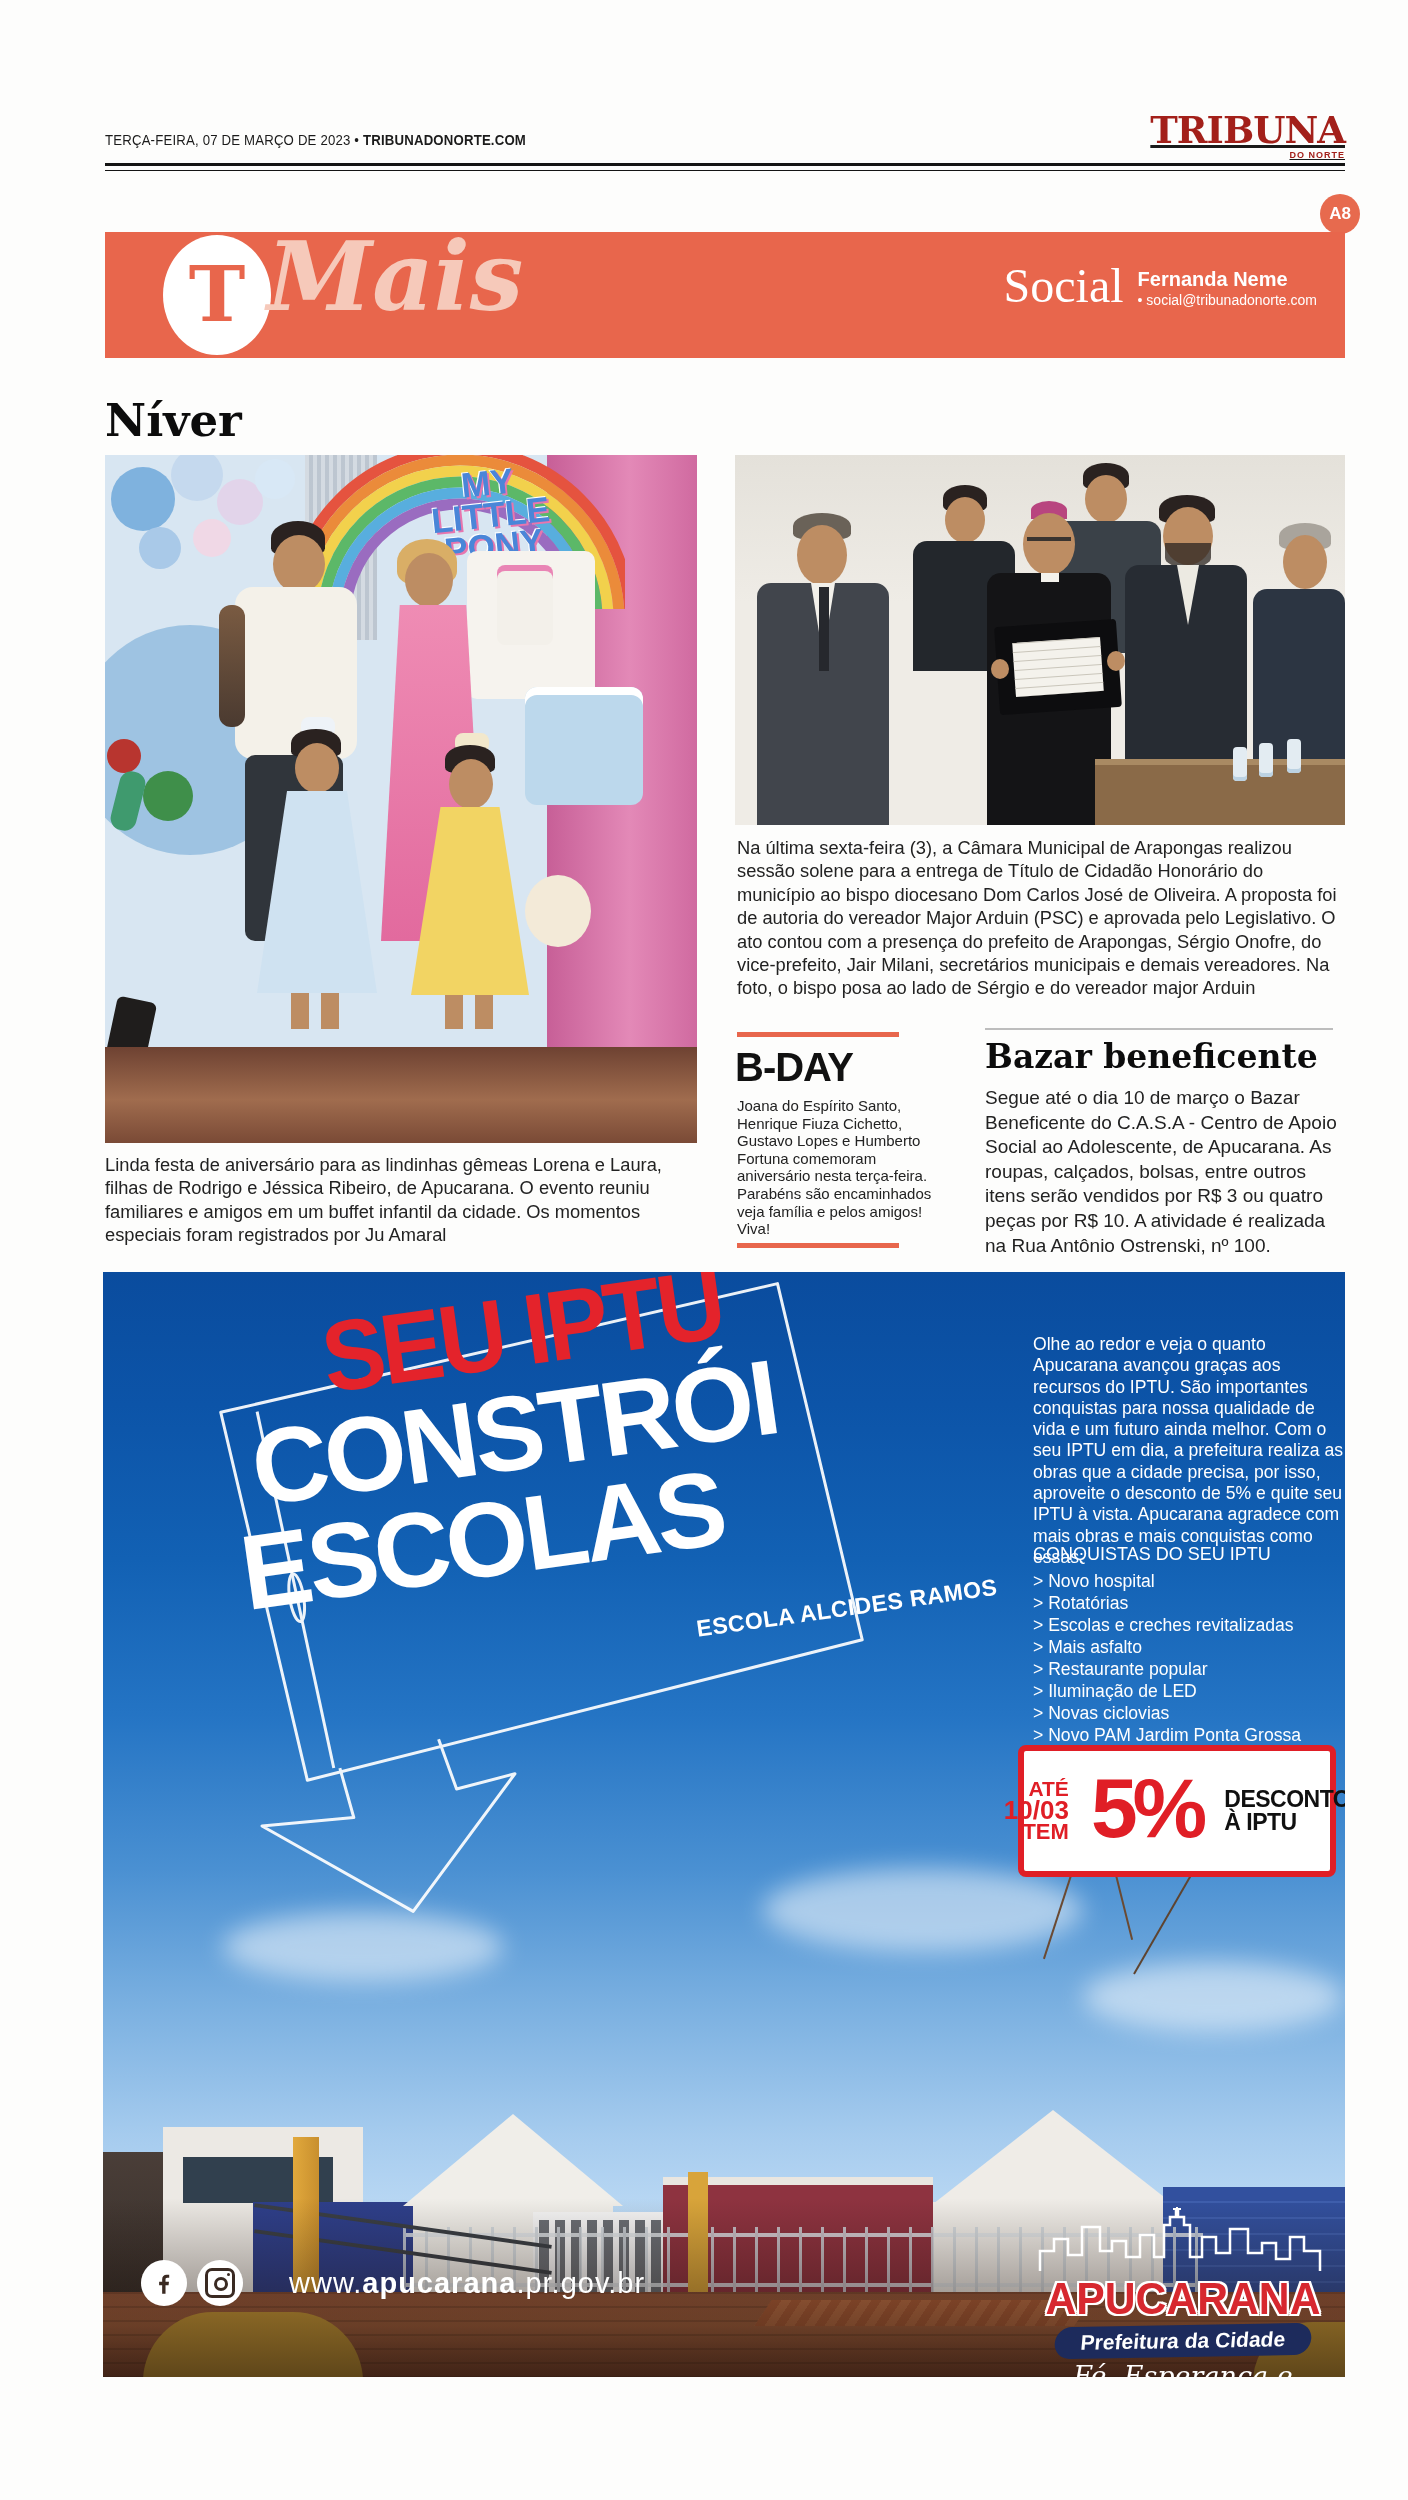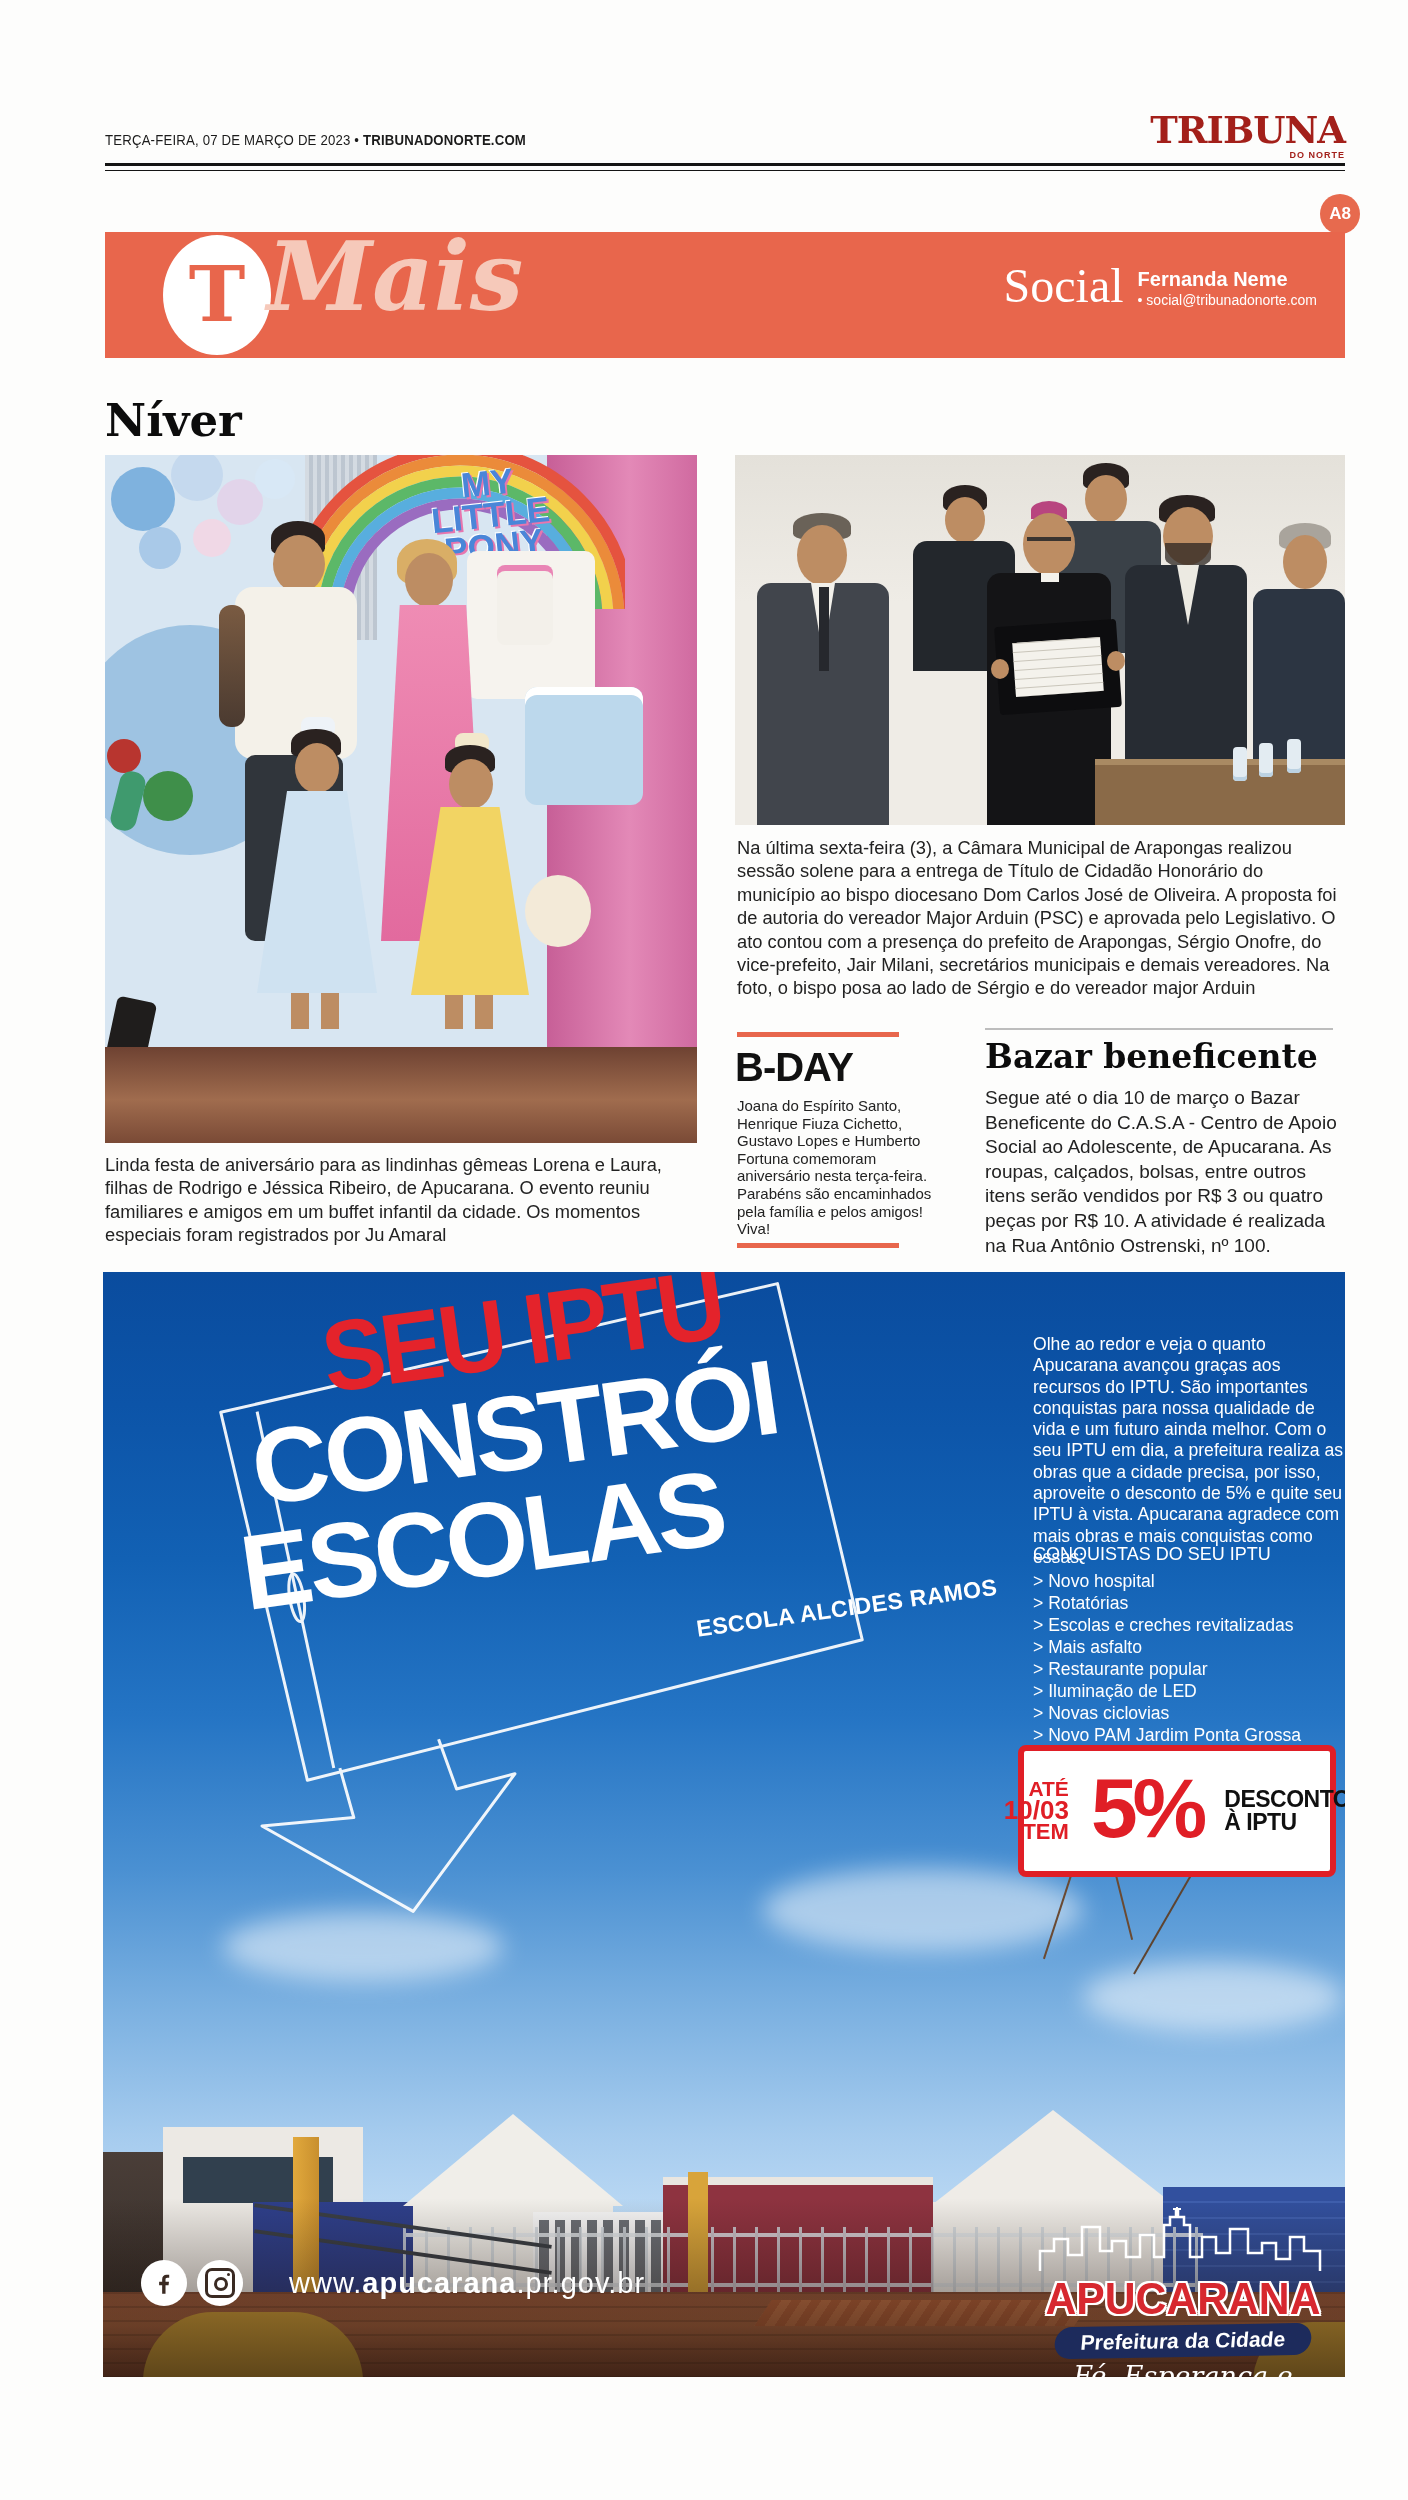--- a/index.html
+++ b/index.html
@@ -4,21 +4,21 @@
 <style>
   html,body{margin:0;padding:0;background:#ffffff;}
   #page{position:relative;width:1408px;height:2500px;background:#fdfdfc;overflow:hidden;
         font-family:"Liberation Sans",sans-serif;color:#1a1a1a;}
   .abs{position:absolute;}
 
   
   .date-line{left:105px;top:131px;font-size:15px;letter-spacing:.2px;color:#1b1b1b;
              transform:scaleX(.88);transform-origin:left;white-space:nowrap;}
   .date-line b{font-weight:800;}
-  .tn-logo{right:63px;top:112px;text-align:right;line-height:1;}
+  .tn-logo{right:63px;top:112px;text-align:right;line-height:1;text-decoration:underline;}
   .tn-logo .t1{font-family:"DejaVu Serif",serif;font-weight:900;font-size:37px;color:#a3201a;letter-spacing:-1px;}
   .tn-logo .t2{font-size:9px;font-weight:800;color:#a3201a;letter-spacing:1px;margin-top:2px;}
   .rule{left:105px;width:1240px;top:163px;height:4px;border-top:3px solid #141414;border-bottom:1px solid #141414;}
   .badge-a8{left:1320px;top:194px;width:40px;height:40px;border-radius:50%;background:#e76a4e;
             color:#fff;font-weight:800;font-size:17px;display:flex;align-items:center;justify-content:center;}
 
   
   .banner{left:105px;top:232px;width:1240px;height:126px;background:#e8664c;}
   .t-circle{position:absolute;left:58px;top:3px;width:108px;height:120px;background:#fff;border-radius:50%;
             display:flex;align-items:center;justify-content:center;}
@@ -233,21 +233,21 @@
     <div class="abs bottle" style="left:498px;bottom:44px"></div>
     <div class="abs bottle" style="left:524px;bottom:48px"></div>
     <div class="abs bottle" style="left:552px;bottom:52px"></div>
   </div>
 
   <div class="abs cap" style="left:737px;top:836px;width:606px">Na última sexta-feira (3), a Câmara Municipal de Arapongas realizou sessão solene para a entrega de Título de Cidadão Honorário do município ao bispo diocesano Dom Carlos José de Oliveira. A proposta foi de autoria do vereador Major Arduin (PSC) e aprovada pelo Legislativo. O ato contou com a presença do prefeito de Arapongas, Sérgio Onofre, do vice-prefeito, Jair Milani, secretários municipais e demais vereadores. Na foto, o bispo posa ao lado de Sérgio e do vereador major Arduin</div>
   <div class="abs cap" style="left:105px;top:1153px;width:588px">Linda festa de aniversário para as lindinhas gêmeas Lorena e Laura, filhas de Rodrigo e Jéssica Ribeiro, de Apucarana. O evento reuniu familiares e amigos em um buffet infantil da cidade. Os momentos especiais foram registrados por Ju Amaral</div>
 
   <div class="abs orange-rule" style="left:737px;top:1032px;width:162px"></div>
   <div class="abs bday-title" style="left:735px;top:1047px">B-DAY</div>
-  <div class="abs bday-text" style="left:737px;top:1097px">Joana do Espírito Santo, Henrique Fiuza Cichetto, Gustavo Lopes e Humberto Fortuna comemoram aniversário nesta terça-feira. Parabéns são encaminhados pela família e pelos amigos! Viva!</div>
+  <div class="abs bday-text" style="left:737px;top:1097px">Joana do Espírito Santo, Henrique Fiuza Cichetto, Gustavo Lopes e Humberto Fortuna comemoram aniversário nesta terça-feira. Parabéns são encaminhados veja família e pelos amigos! Viva!</div>
   <div class="abs orange-rule" style="left:737px;top:1243px;width:162px"></div>
 
   <div class="abs gray-rule" style="left:985px;top:1028px;width:348px"></div>
   <div class="abs bazar-title" style="left:985px;top:1040px">Bazar beneficente</div>
   <div class="abs bazar-text" style="left:985px;top:1086px">Segue até o dia 10 de março o Bazar Beneficente do C.A.S.A  - Centro de Apoio Social ao Adolescente, de Apucarana. As roupas, calçados, bolsas, entre outros itens serão vendidos por R$ 3 ou quatro peças por R$ 10. A atividade é realizada na Rua Antônio Ostrenski, nº 100.</div>
 
   <div class="abs ad">
     <div class="cloud" style="left:120px;top:640px;width:280px;height:70px"></div>
     <div class="cloud" style="left:660px;top:596px;width:320px;height:84px"></div>
     <div class="cloud" style="left:980px;top:690px;width:260px;height:70px"></div>

